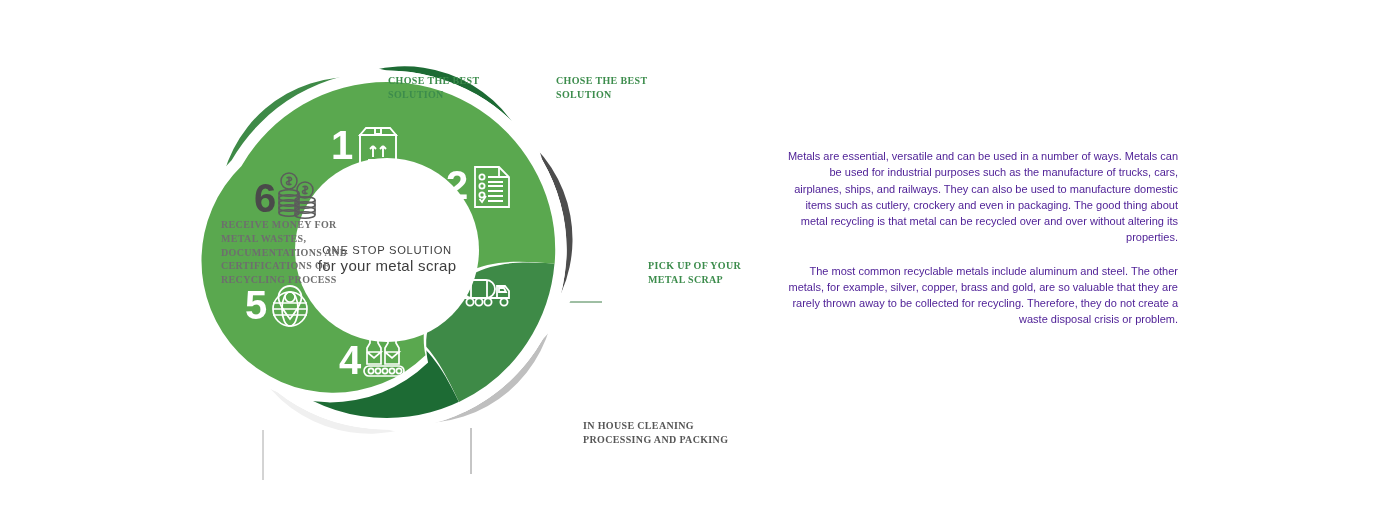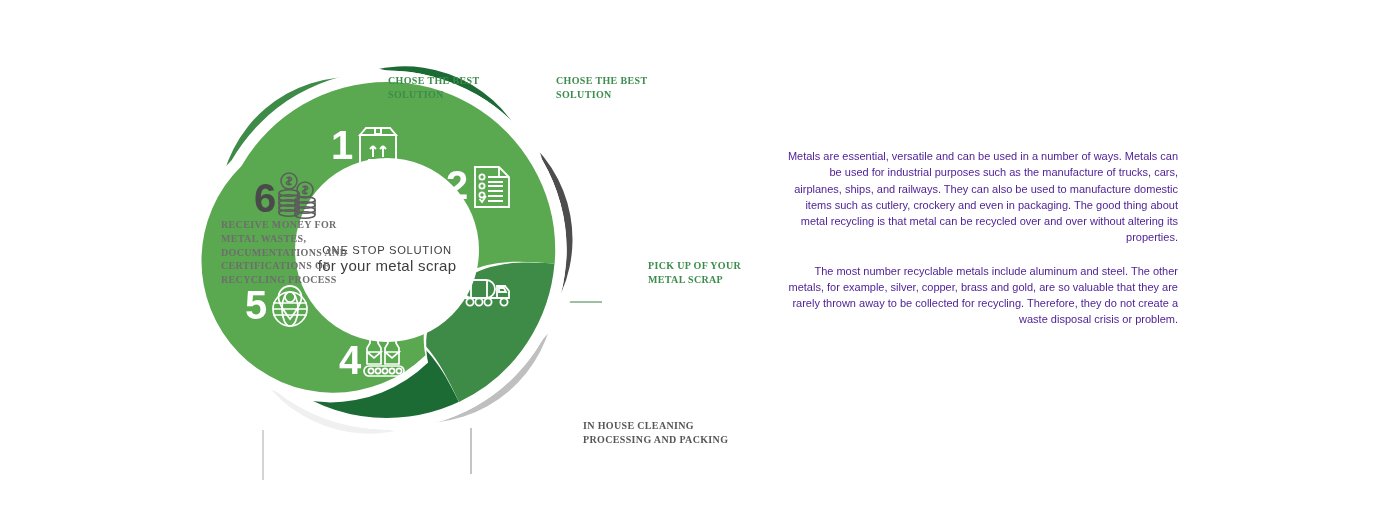--- a/index.html
+++ b/index.html
@@ -277,16 +277,16 @@
 
 
   <div class="callout gray co-6">RECEIVE MONEY FOR
 METAL WASTES,
 DOCUMENTATIONS AND
 CERTIFICATIONS OF
 RECYCLING PROCESS</div>
 
   <div class="copy">
     <p>Metals are essential, versatile and can be used in a number of ways. Metals can be used for industrial purposes such as the manufacture of trucks, cars, airplanes, ships, and railways. They can also be used to manufacture domestic items such as cutlery, crockery and even in packaging. The good thing about metal recycling is that metal can be recycled over and over without altering its properties.</p>
-    <p>The most number recyclable metals include aluminum and steel. The other metals, for example, silver, copper, brass and gold, are so valuable that they are rarely thrown away to be collected for recycling. Therefore, they do not create a waste disposal crisis or problem.</p>
+    <p>The most common recyclable metals include aluminum and steel. The other metals, for example, silver, copper, brass and gold, are so valuable that they are rarely thrown away to be collected for recycling. Therefore, they do not create a waste disposal crisis or problem.</p>
   </div>
 
 </div>
 
 </body></html>

